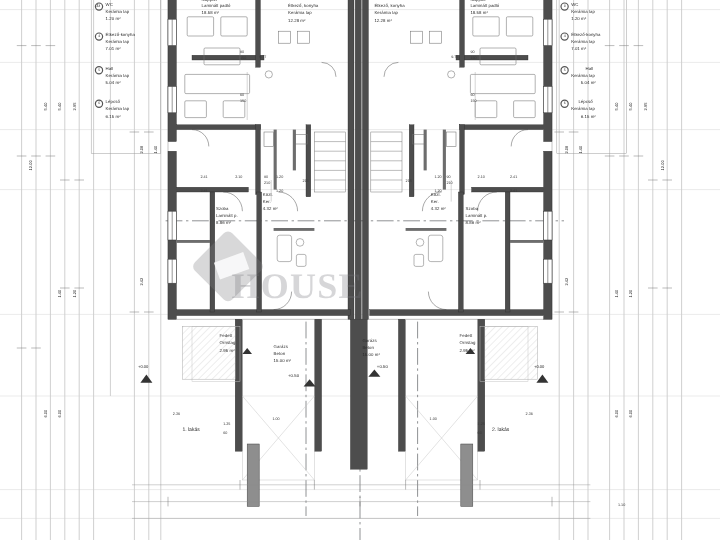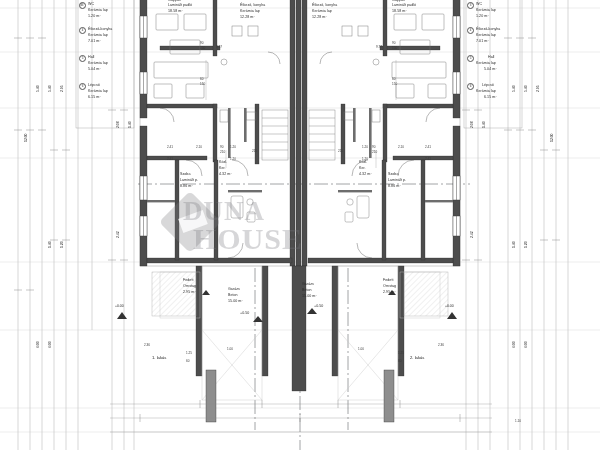--- a/index.html
+++ b/index.html
@@ -488,15 +488,14 @@
 <div class="t dim" style="left:186px;top:360px;">60</div>
 <div class="t dim" style="left:398px;top:352px;">1.25</div>
 <div class="t dim" style="left:398px;top:360px;">60</div>
 <div class="t dim" style="left:144px;top:344px;">2.36</div>
 <div class="t dim" style="left:438px;top:344px;">2.36</div>
 <div class="t dim" style="left:515px;top:420px;">1.10</div>
 
 <div id="wm">
   <div class="wmlogo"></div>
   <div class="wmcut"></div>
-  <div class="wmtext wmtop">DUNA</div>
   <div class="wmtext wmbot">HOUSE</div>
 </div>
 
 </body></html>

